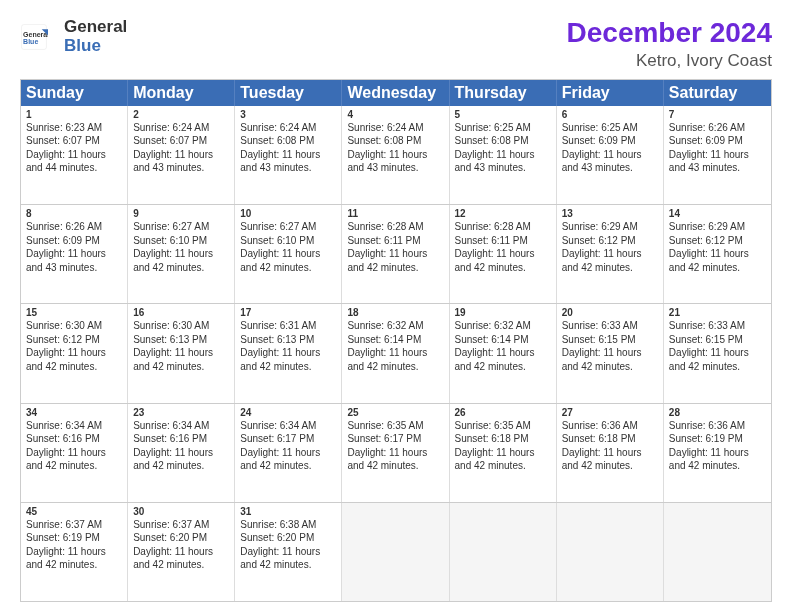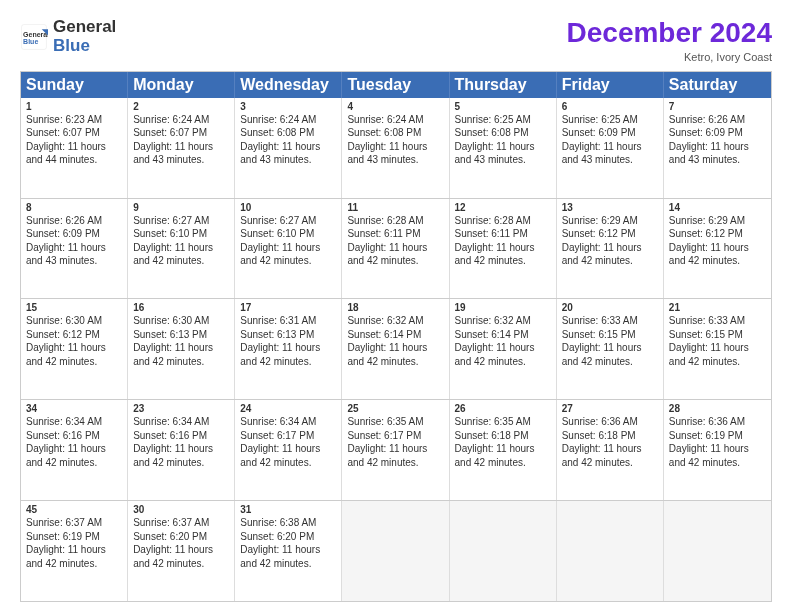--- a/index.html
+++ b/index.html
@@ -19,21 +19,21 @@
     }
     .header {
       display: flex;
       justify-content: space-between;
       align-items: flex-start;
       margin-bottom: 8px;
     }
     .logo {
       display: flex;
       align-items: center;
-      gap: 5px;
+      gap: 16px;
     }
     .logo-text {
       font-size: 17px;
       font-weight: bold;
       color: #333;
       line-height: 1.1;
     }
     .logo-text span {
       display: block;
     }
@@ -44,21 +44,21 @@
     .title-block {
       text-align: right;
     }
     .main-title {
       font-size: 28px;
       font-weight: bold;
       color: #6d28d9;
       line-height: 1.1;
     }
     .subtitle {
-      font-size: 11px;
+      font-size: 17px;
       color: #555;
       margin-top: 2px;
     }
     .calendar {
       flex: 1;
       display: flex;
       flex-direction: column;
       border: 1px solid #ccc;
     }
     .cal-header-row {
@@ -131,22 +131,22 @@
     <div class="title-block">
       <div class="main-title">December 2024</div>
       <div class="subtitle">Ketro, Ivory Coast</div>
     </div>
   </div>
 
   <div class="calendar">
     <div class="cal-header-row">
     <div class="cal-header-cell">Sunday</div>
         <div class="cal-header-cell">Monday</div>
+        <div class="cal-header-cell">Tuesday</div>
         <div class="cal-header-cell">Wednesday</div>
-        <div class="cal-header-cell">Tuesday</div>
         <div class="cal-header-cell">Thursday</div>
         <div class="cal-header-cell">Friday</div>
         <div class="cal-header-cell">Saturday</div>
       </div>
     <div class="cal-body">
     <div class="cal-week">
           <div class="cal-day">
             <span class="day-num">1</span>
             <div class="day-info">Sunrise: 6:23 AM<br>Sunset: 6:07 PM<br>Daylight: 11 hours and 44 minutes.</div>
           </div>

